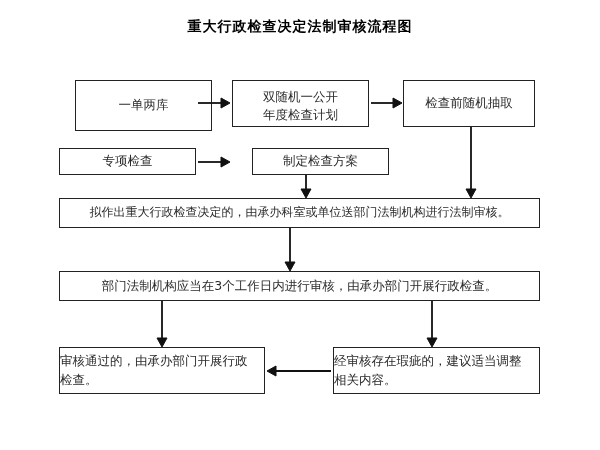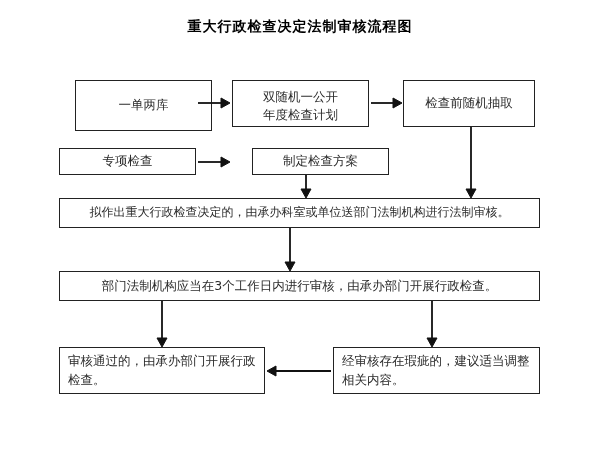--- a/index.html
+++ b/index.html
@@ -44,21 +44,21 @@
     justify-content: center;
     font-size: 12.5px;
     line-height: 1.45;
     color: #2b2b2b;
     text-align: center;
     padding: 2px 6px;
   }
   .node.left-text {
     justify-content: flex-end;
     text-align: left;
-    padding-left: 8px;
+    padding-left: 0;
   }
   .node .txt {
     display: block;
     white-space: pre-line;
   }
 
   
   #box-yidanliangku   { left: 75px;  top: 80px;  width: 137px; height: 51px; }
   #box-shuangsuiji    { left: 232px; top: 80px;  width: 137px; height: 47px; align-items: flex-end; }
   #box-choqu          { left: 403px; top: 80px;  width: 132px; height: 47px; }

